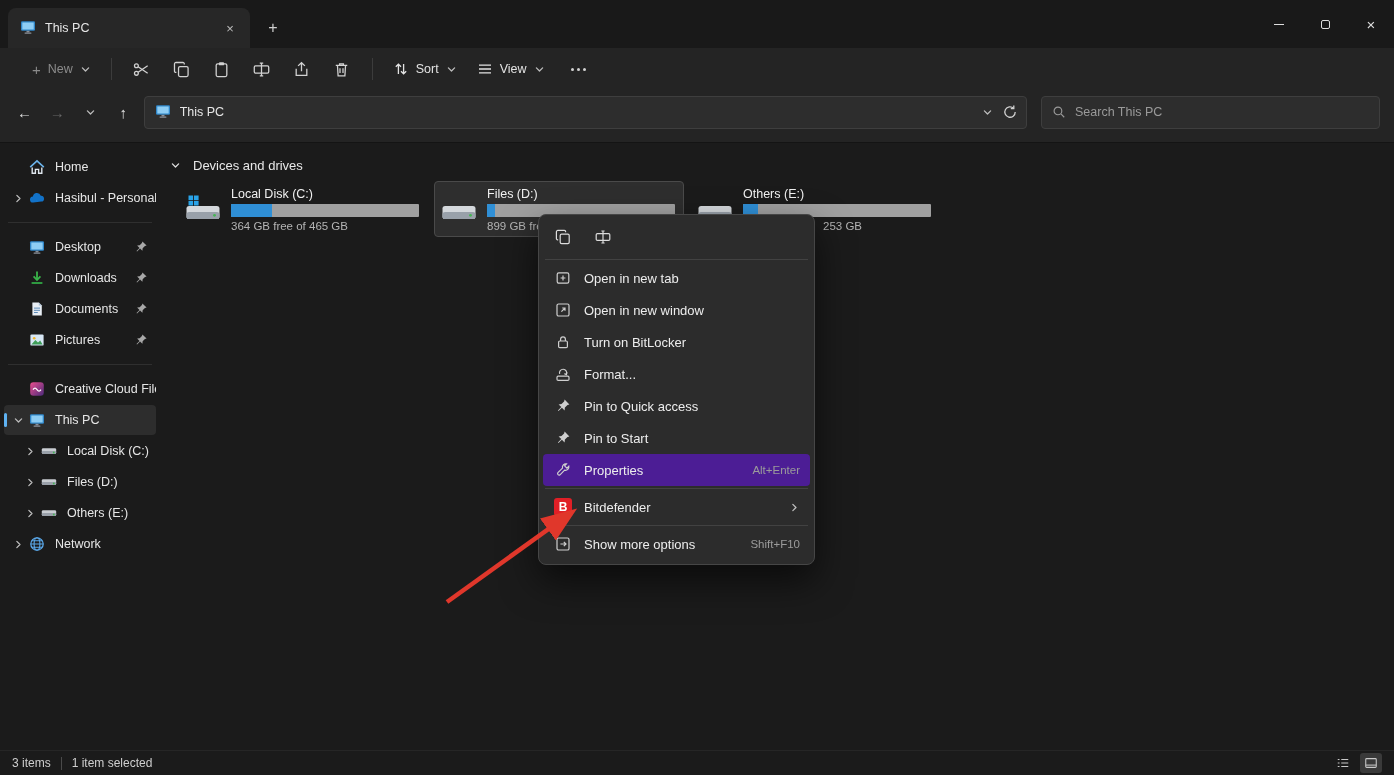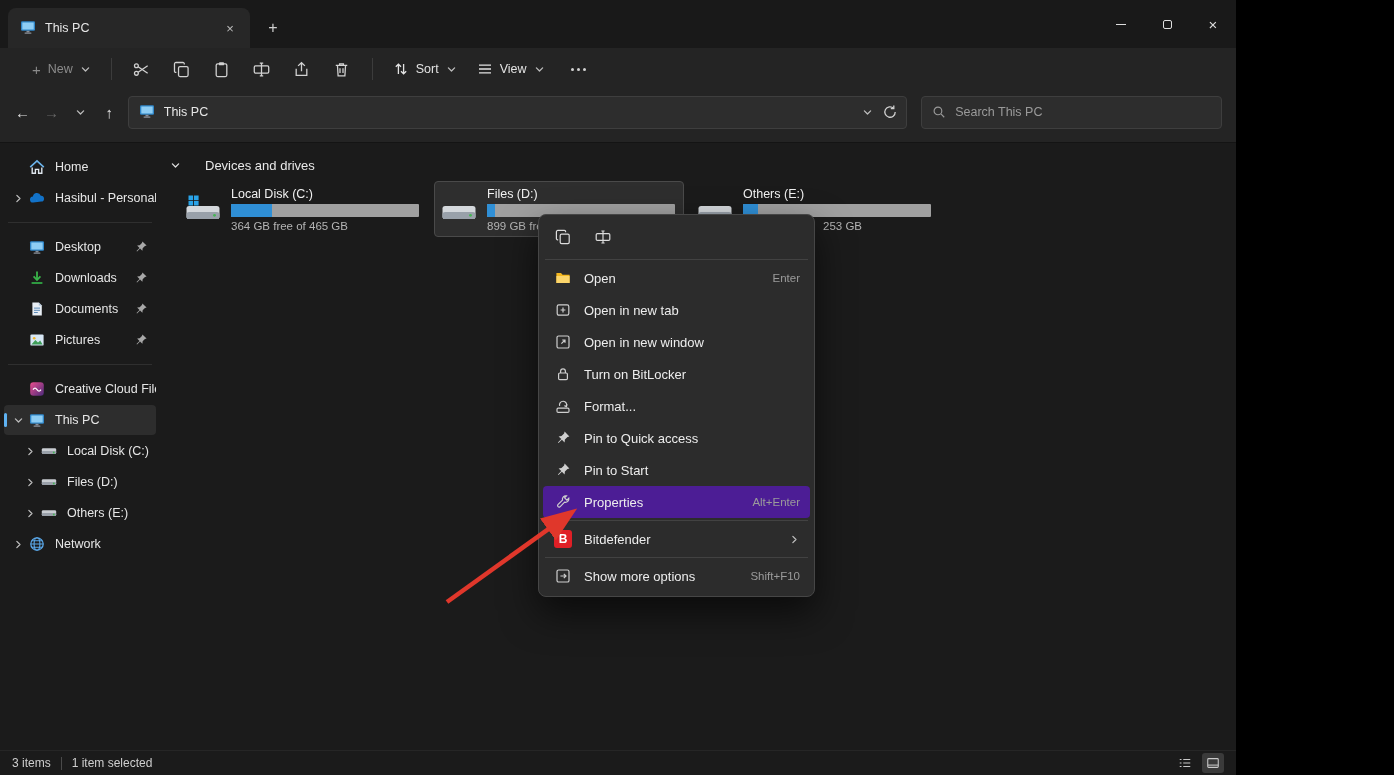--- a/index.html
+++ b/index.html
@@ -1,17 +1,17 @@
 <!DOCTYPE html>
 <html><head>
 <meta charset="utf-8">
 <style>
 *{box-sizing:border-box;margin:0;padding:0}
 body{background:#000;font-family:"Liberation Sans","DejaVu Sans",sans-serif}
-.window{position:relative;width:1236px;height:775px;background:#1b1b1b;color:#e6e6e6;overflow:hidden;font-size:12.5px}
+.window{position:relative;width:1394px;height:775px;background:#1b1b1b;color:#e6e6e6;overflow:hidden;font-size:12.5px}
 
 
 .titlebar{position:absolute;top:0;left:0;right:0;height:48px;background:#191919;display:flex;align-items:flex-end}
 .tab{margin-left:8px;width:242px;height:40px;background:#272727;border-radius:8px 8px 0 0;display:flex;align-items:center;gap:9px;padding:0 8px 0 12px}
 .tab-close{margin-left:auto;width:24px;height:24px;border-radius:4px;display:flex;align-items:center;justify-content:center;color:#bdbdbd;font-size:13px}
 .newtab-btn{width:30px;height:30px;margin:0 0 5px 8px;display:flex;align-items:center;justify-content:center;color:#cfcfcf;font-size:16px;border-radius:4px}
 .win-controls{margin-left:auto;display:flex;height:48px}
 .wc{width:46px;height:48px;display:flex;align-items:center;justify-content:center;color:#dedede}
 .wc .bar{width:10px;height:1px;background:#dedede}
 .wc .box{width:9px;height:9px;border:1px solid #dedede;border-radius:2px}
@@ -41,21 +41,21 @@
 .side-item .slot{width:20px;display:flex;justify-content:center;align-items:center;color:#bdbdbd;flex:0 0 auto}
 .side-item .ic{width:18px;display:flex;justify-content:center;align-items:center;margin-right:9px;flex:0 0 auto}
 .side-item.child{padding-left:16px}
 .side-item.sel{background:#2d2d2d}
 .side-item.sel::before{content:"";position:absolute;left:0;top:8px;bottom:8px;width:3px;border-radius:2px;background:#5fb2f2}
 .pin-wrap{position:absolute;right:8px;color:#a8a8a8;display:flex}
 .side-sep{height:1px;background:#2f2f2f;margin:9px 8px}
 
 
 .main{position:absolute;left:160px;top:143px;right:0;bottom:25px}
-.sect-hdr{display:flex;align-items:center;gap:24px;margin:15px 0 8px 10px;color:#e8e8e8;font-size:13px}
+.sect-hdr{display:flex;align-items:center;gap:12px;margin:15px 0 8px 10px;color:#e8e8e8;font-size:13px}
 .tiles{display:flex;margin-left:18px;gap:6px}
 .tile{width:250px;height:56px;display:flex;align-items:center;gap:10px;padding:4px 6px;border-radius:4px;border:1px solid transparent}
 .tile.sel{background:#2e2e2e;border-color:#4a4a4a}
 .dcol{flex:1;display:flex;flex-direction:column;gap:3px}
 .dname{font-size:12.5px;color:#f0f0f0}
 .dbar{width:188px;height:13px;background:#a0a0a0;border-radius:1px;overflow:hidden}
 .dfill{height:100%;background:#2f8fd6}
 .dinfo{font-size:11.5px;color:#b4b4b4;white-space:nowrap}
 .shift80{padding-left:80px}
 
@@ -565,29 +565,20 @@
       <div class="qbtn">
           <svg class="s16">
             <use href="#i-rename"></use>
           </svg>
         </div>
     </div>
     <div class="msep"></div>
     <div class="mitem">
       <span class="mi">
           <svg class="s16">
-            <use href="#i-folder"></use>
-          </svg>
-        </span>
-      <span>Open</span>
-      <span class="sc">Enter</span>
-    </div>
-    <div class="mitem">
-      <span class="mi">
-          <svg class="s16">
             <use href="#i-newtab"></use>
           </svg>
         </span>
       <span>Open in new tab</span>
     </div>
     <div class="mitem">
       <span class="mi">
           <svg class="s16">
             <use href="#i-winarrow"></use>
           </svg>

